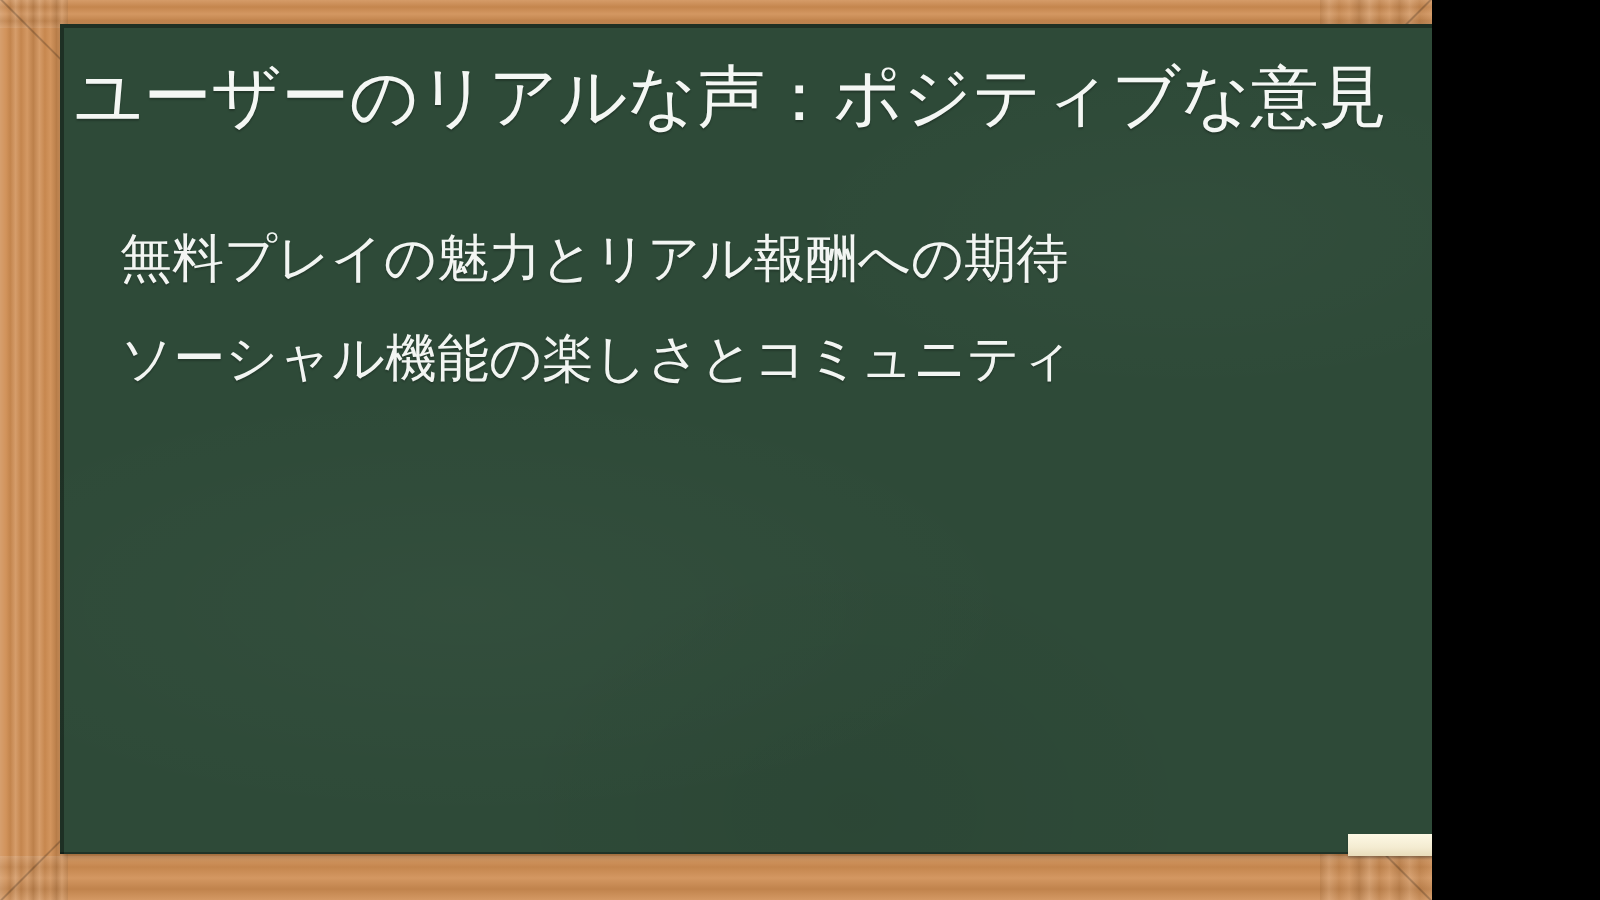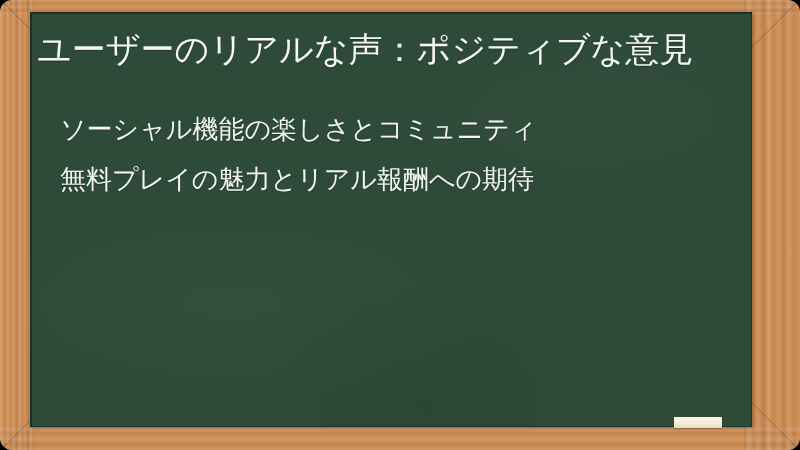--- a/index.html
+++ b/index.html
@@ -9,24 +9,23 @@
     width: 800px;
     height: 450px;
     overflow: hidden;
     background: #000;
     font-family: "Liberation Sans", "DejaVu Sans", sans-serif;
   }
 
   
   .slide {
     position: relative;
-    width: 800px;
+    width: 716px;
     height: 450px;
     overflow: hidden;
-    border-radius: 12px;
   }
 
   .frame {
     position: absolute;
     inset: 0;
     background: #cf8d52;
   }
 
   
   .grain-left, .grain-right {
@@ -181,22 +180,22 @@
   </div>
 
   <div class="board">
     <div class="board-texture"></div>
 
     <div class="board-content">
 
       <h1 class="title">ユーザーのリアルな声：ポジティブな意見</h1>
 
       <ul class="bullet-list">
+        <li class="bullet-item">無料プレイの魅力とリアル報酬への期待</li>
         <li class="bullet-item">ソーシャル機能の楽しさとコミュニティ</li>
-        <li class="bullet-item">無料プレイの魅力とリアル報酬への期待</li>
       </ul>
 
     </div>
   </div>
 
   <div class="chalk"></div>
 
 </div>
 
 </body></html>

